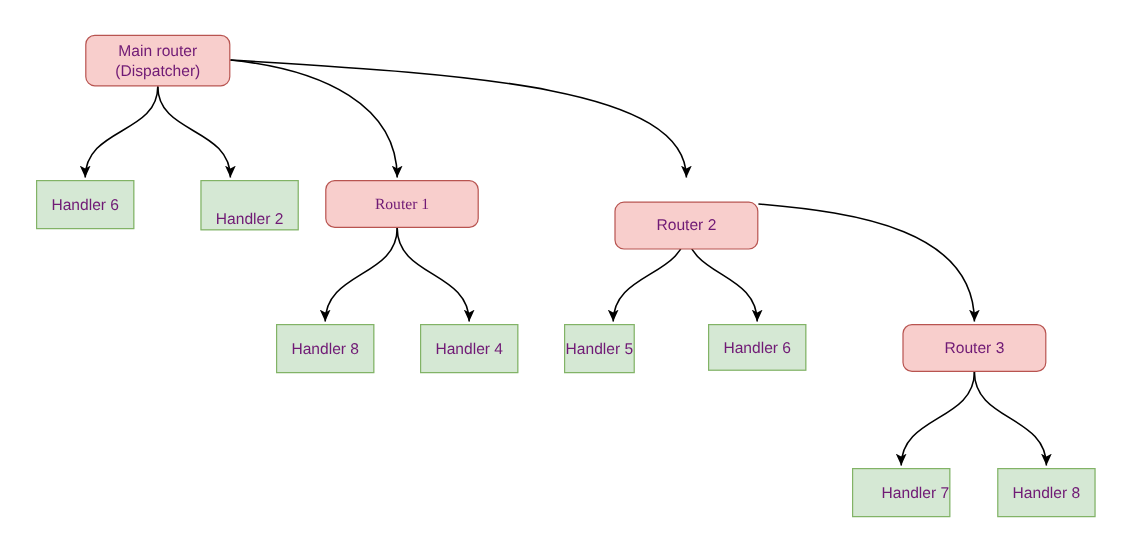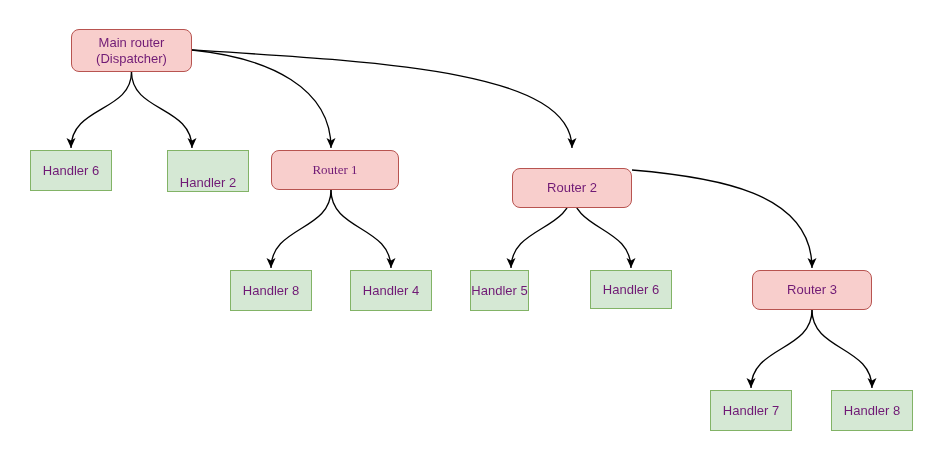--- a/index.html
+++ b/index.html
@@ -57,21 +57,21 @@
   #node-main     { left: 71px;  top: 29px;  width: 121px; height: 43px; }
   #node-handler1 { left: 30px;  top: 150px; width: 82px;  height: 41px; }
   #node-handler2 { left: 167px; top: 150px; width: 82px;  height: 42px; align-items: flex-end; }
   #node-router1  { left: 271px; top: 150px; width: 128px; height: 40px; font-family: Liberation Serif, serif; }
   #node-router2  { left: 512px; top: 150px; width: 120px; height: 40px; margin-top: 18px; }
   #node-handler3 { left: 230px; top: 270px; width: 82px;  height: 41px; }
   #node-handler4 { left: 350px; top: 270px; width: 82px;  height: 41px; }
   #node-handler5 { left: 470px; top: 270px; width: 59px;  height: 41px; }
   #node-handler6 { left: 590px; top: 270px; width: 82px;  height: 39px; }
   #node-router3  { left: 752px; top: 270px; width: 120px; height: 40px; }
-  #node-handler7 { left: 710px; top: 390px; width: 82px;  height: 41px; }
+  #node-handler7 { left: 710px; top: 390px; width: 82px;  height: 41px; justify-content: flex-end; }
   #node-handler8 { left: 831px; top: 390px; width: 82px;  height: 41px; }
 </style>
 </head>
 <body>
 
 <div class="canvas">
 
   <svg class="edges" viewBox="0 0 941 461" xmlns="http://www.w3.org/2000/svg">
     <defs>
       <marker id="arrow" markerUnits="userSpaceOnUse" markerWidth="12" markerHeight="10" refX="10" refY="4.5" orient="auto">

